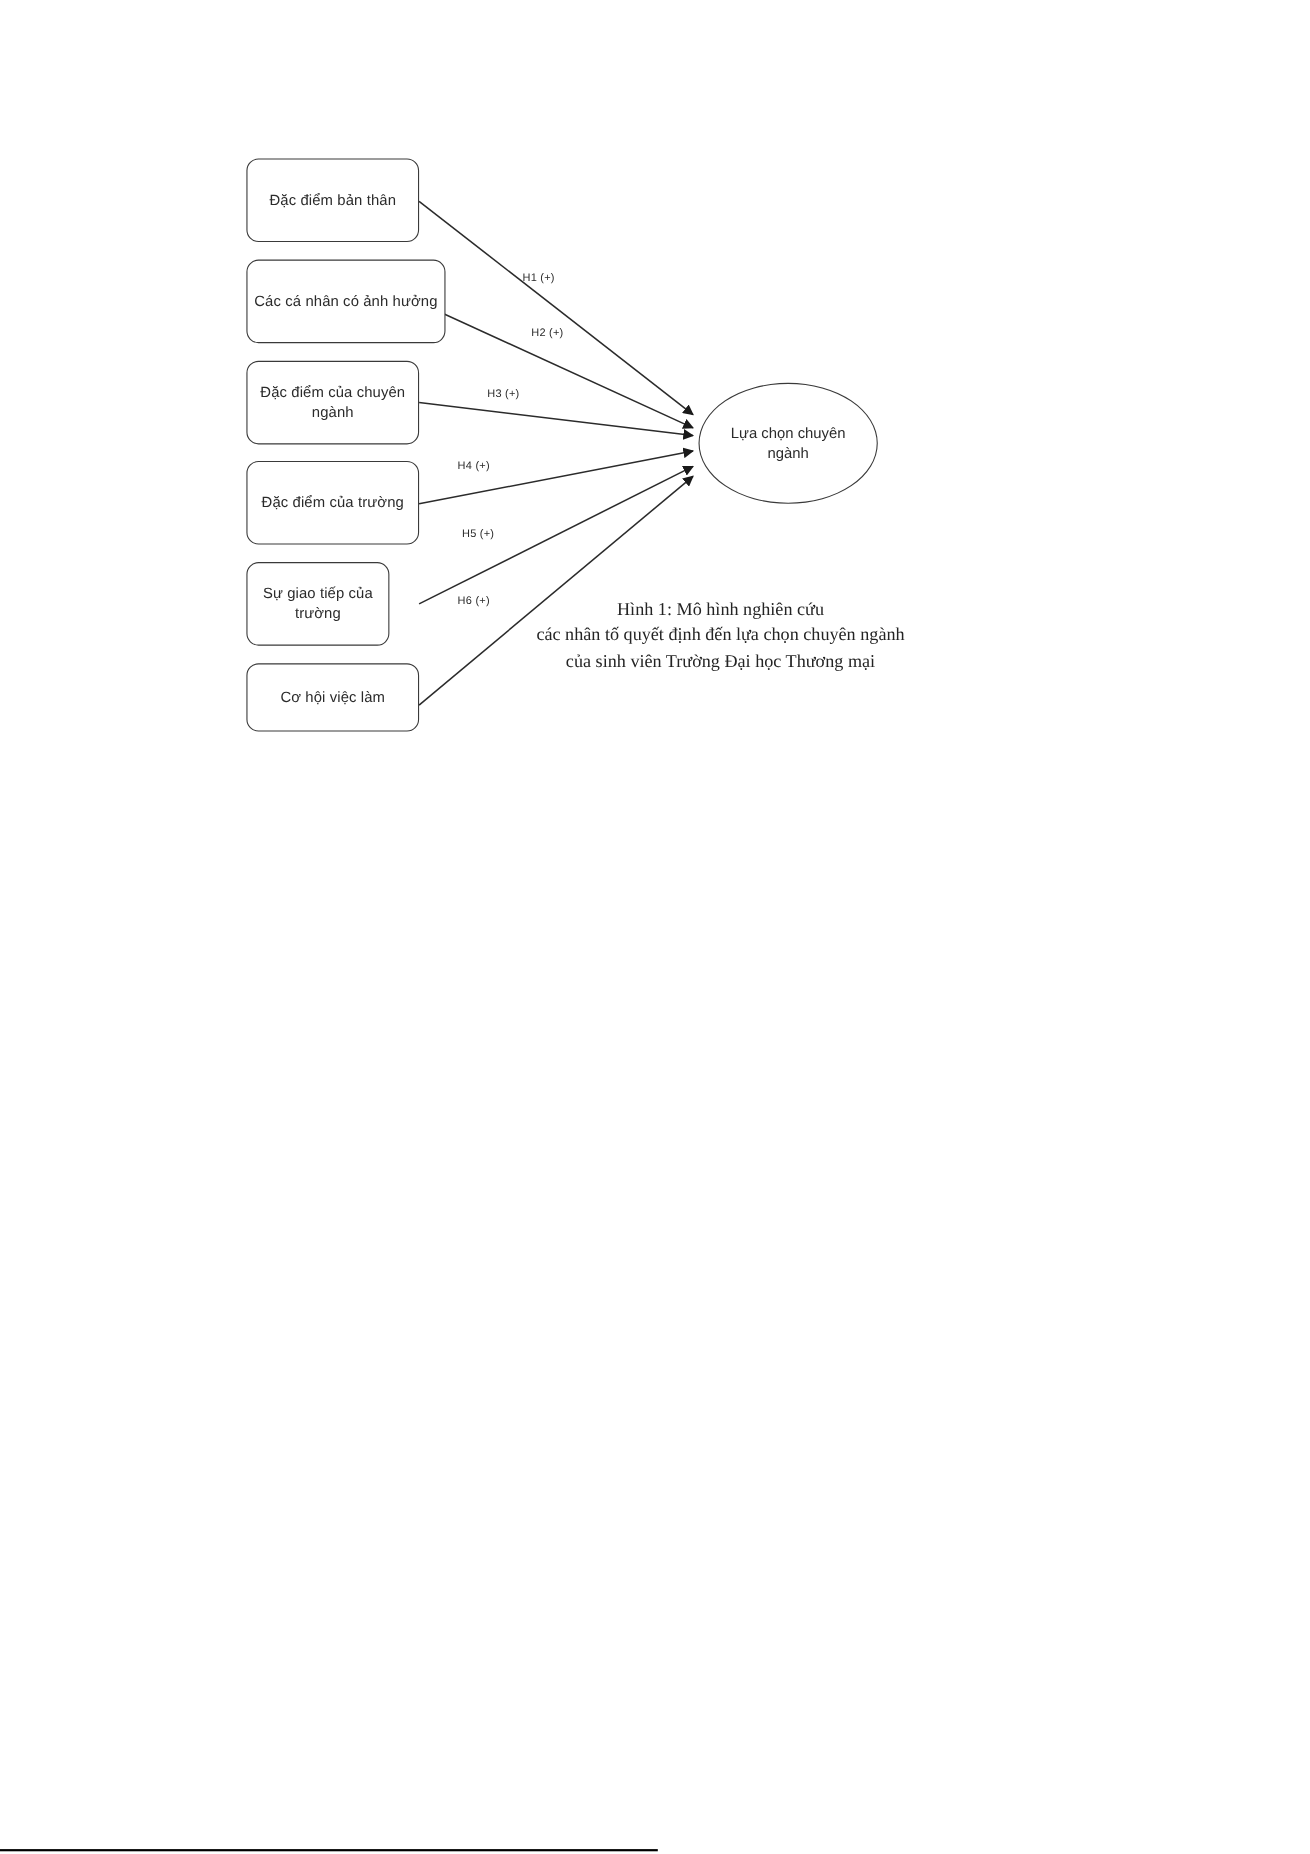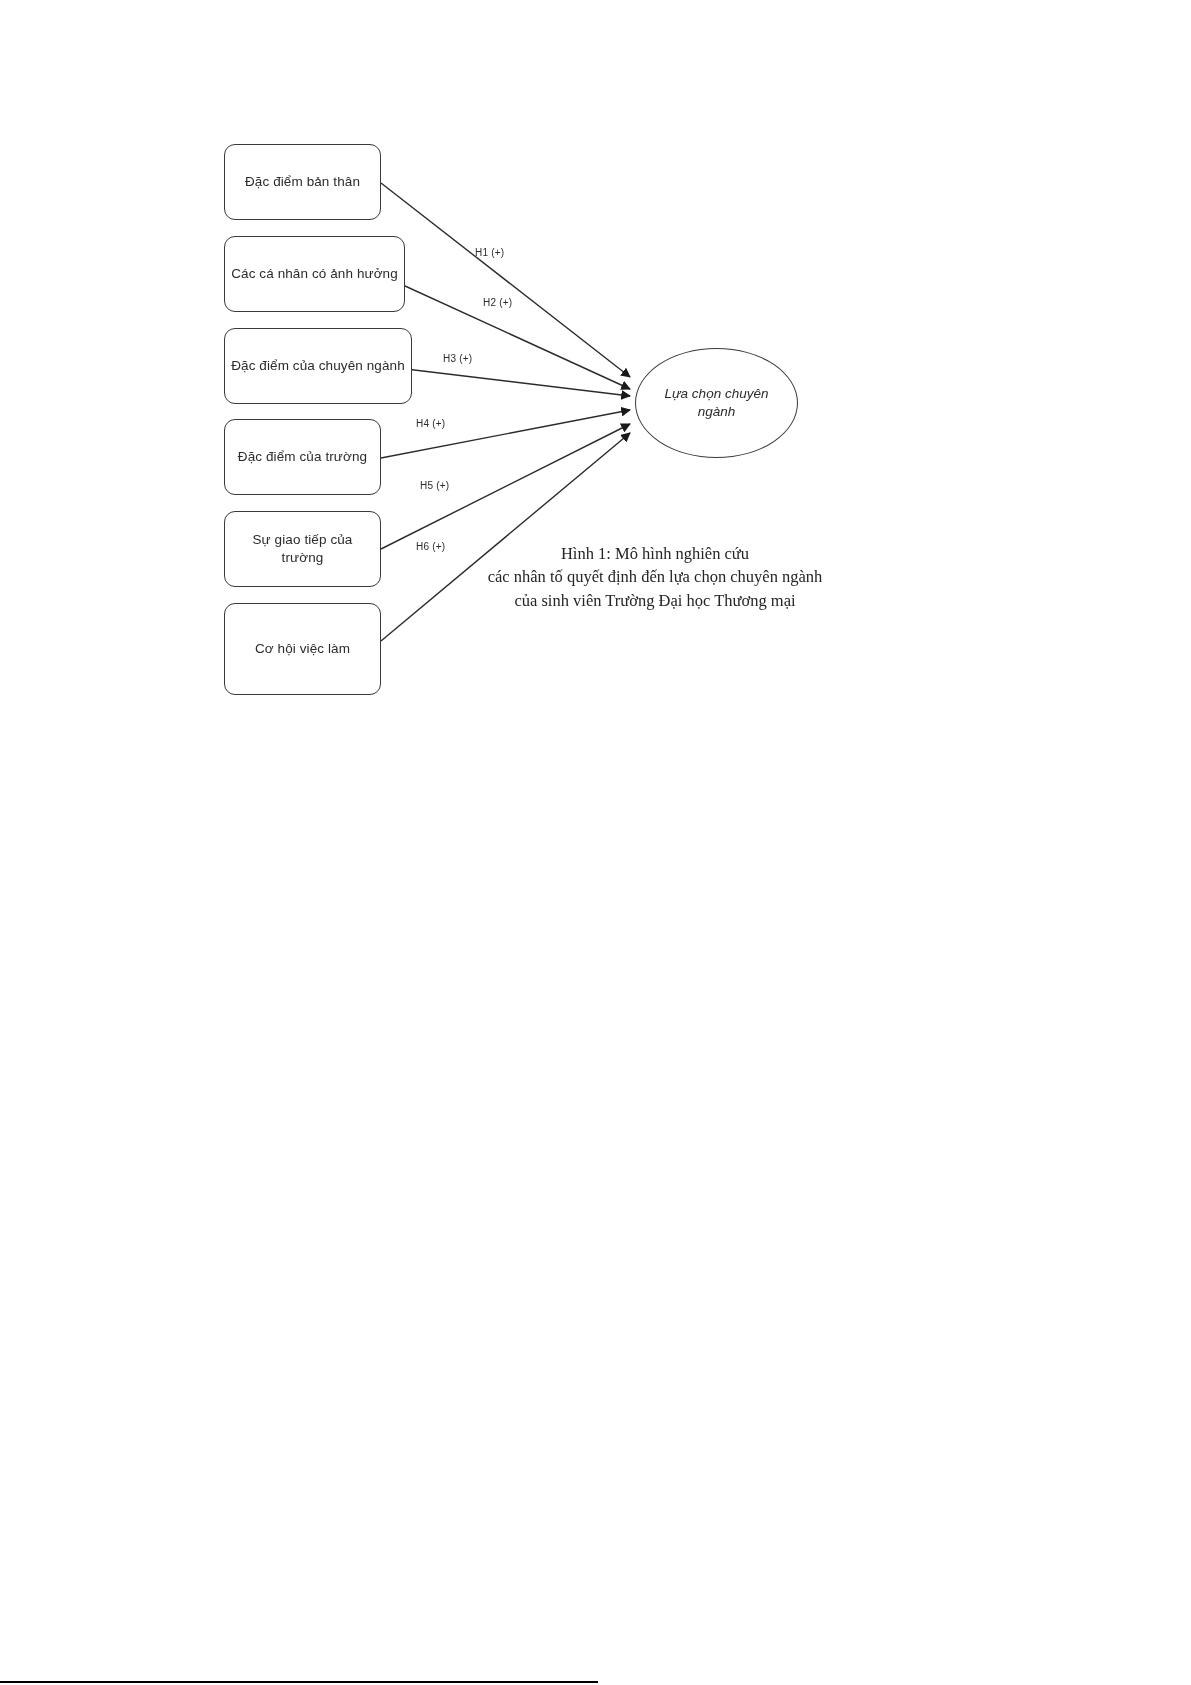--- a/index.html
+++ b/index.html
@@ -50,21 +50,20 @@
     border-radius: 50%;
     background: #ffffff;
     display: flex;
     align-items: center;
     justify-content: center;
     text-align: center;
     color: #2b2b2b;
     font-size: 13.5px;
     line-height: 1.35;
     padding: 4px 14px;
-    font-style: italic;
   }
   .hyp-label {
     position: absolute;
     font-size: 10px;
     color: #2b2b2b;
     white-space: nowrap;
     letter-spacing: 0.2px;
   }
   .caption {
     position: absolute;
@@ -113,33 +112,33 @@
   </svg>
 
   <div class="factor-box" style="left:224px; top:144px; width:157px; height:76px;">
     <span>Đặc điểm bản thân</span>
   </div>
 
   <div class="factor-box" style="left:224px; top:236px; width:181px; height:76px;">
     <span>Các cá nhân có ảnh hưởng</span>
   </div>
 
-  <div class="factor-box" style="left:224px; top:328px; width:188px; height:76px;">
+  <div class="factor-box" style="left:224px; top:328px; width:157px; height:76px;">
     <span>Đặc điểm của chuyên ngành</span>
   </div>
 
   <div class="factor-box" style="left:224px; top:419px; width:157px; height:76px;">
     <span>Đặc điểm của trường</span>
   </div>
 
-  <div class="factor-box" style="left:224px; top:511px; width:157px; height:76px;">
+  <div class="factor-box" style="left:224px; top:511px; width:130px; height:76px;">
     <span>Sự giao tiếp của trường</span>
   </div>
 
-  <div class="factor-box" style="left:224px; top:603px; width:157px; height:92px;">
+  <div class="factor-box" style="left:224px; top:603px; width:157px; height:62px;">
     <span>Cơ hội việc làm</span>
   </div>
 
   <div class="outcome-ellipse" style="left:635px; top:348px; width:163px; height:110px;">
     <span>Lựa chọn chuyên ngành</span>
   </div>
 
   <div class="hyp-label" style="left:475px; top:247px;">
     <span>H1 (+)</span>
   </div>

